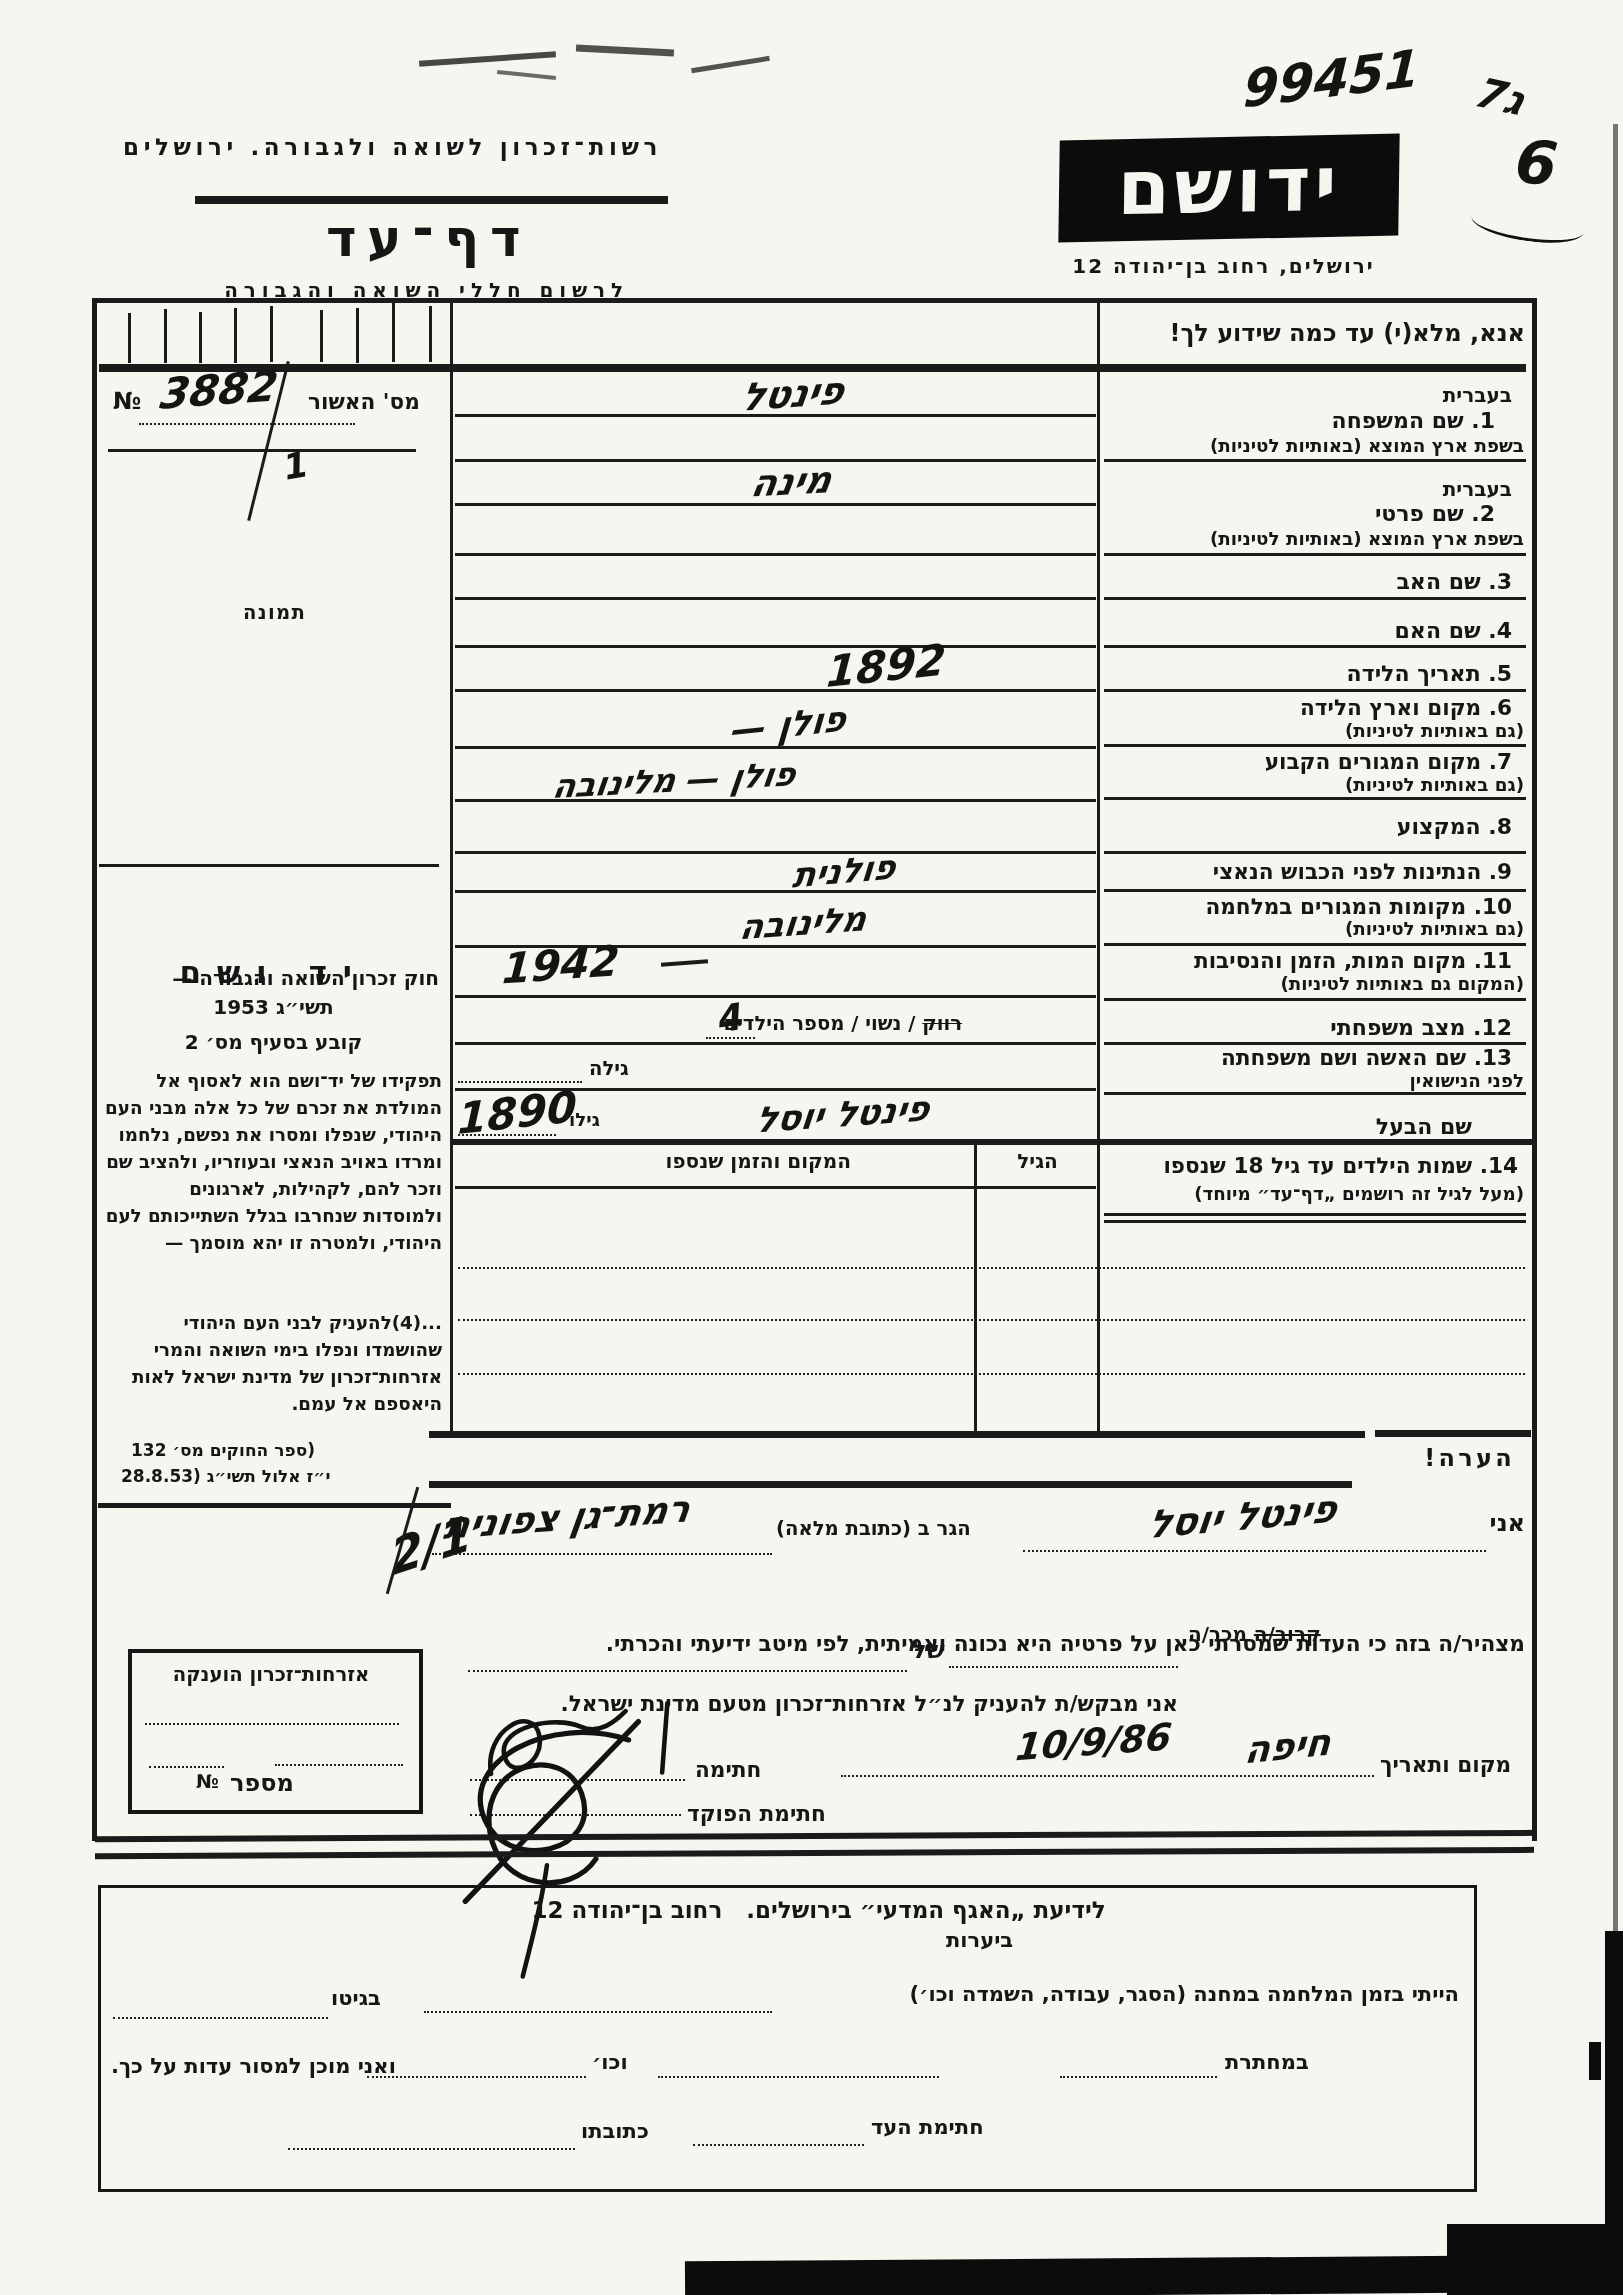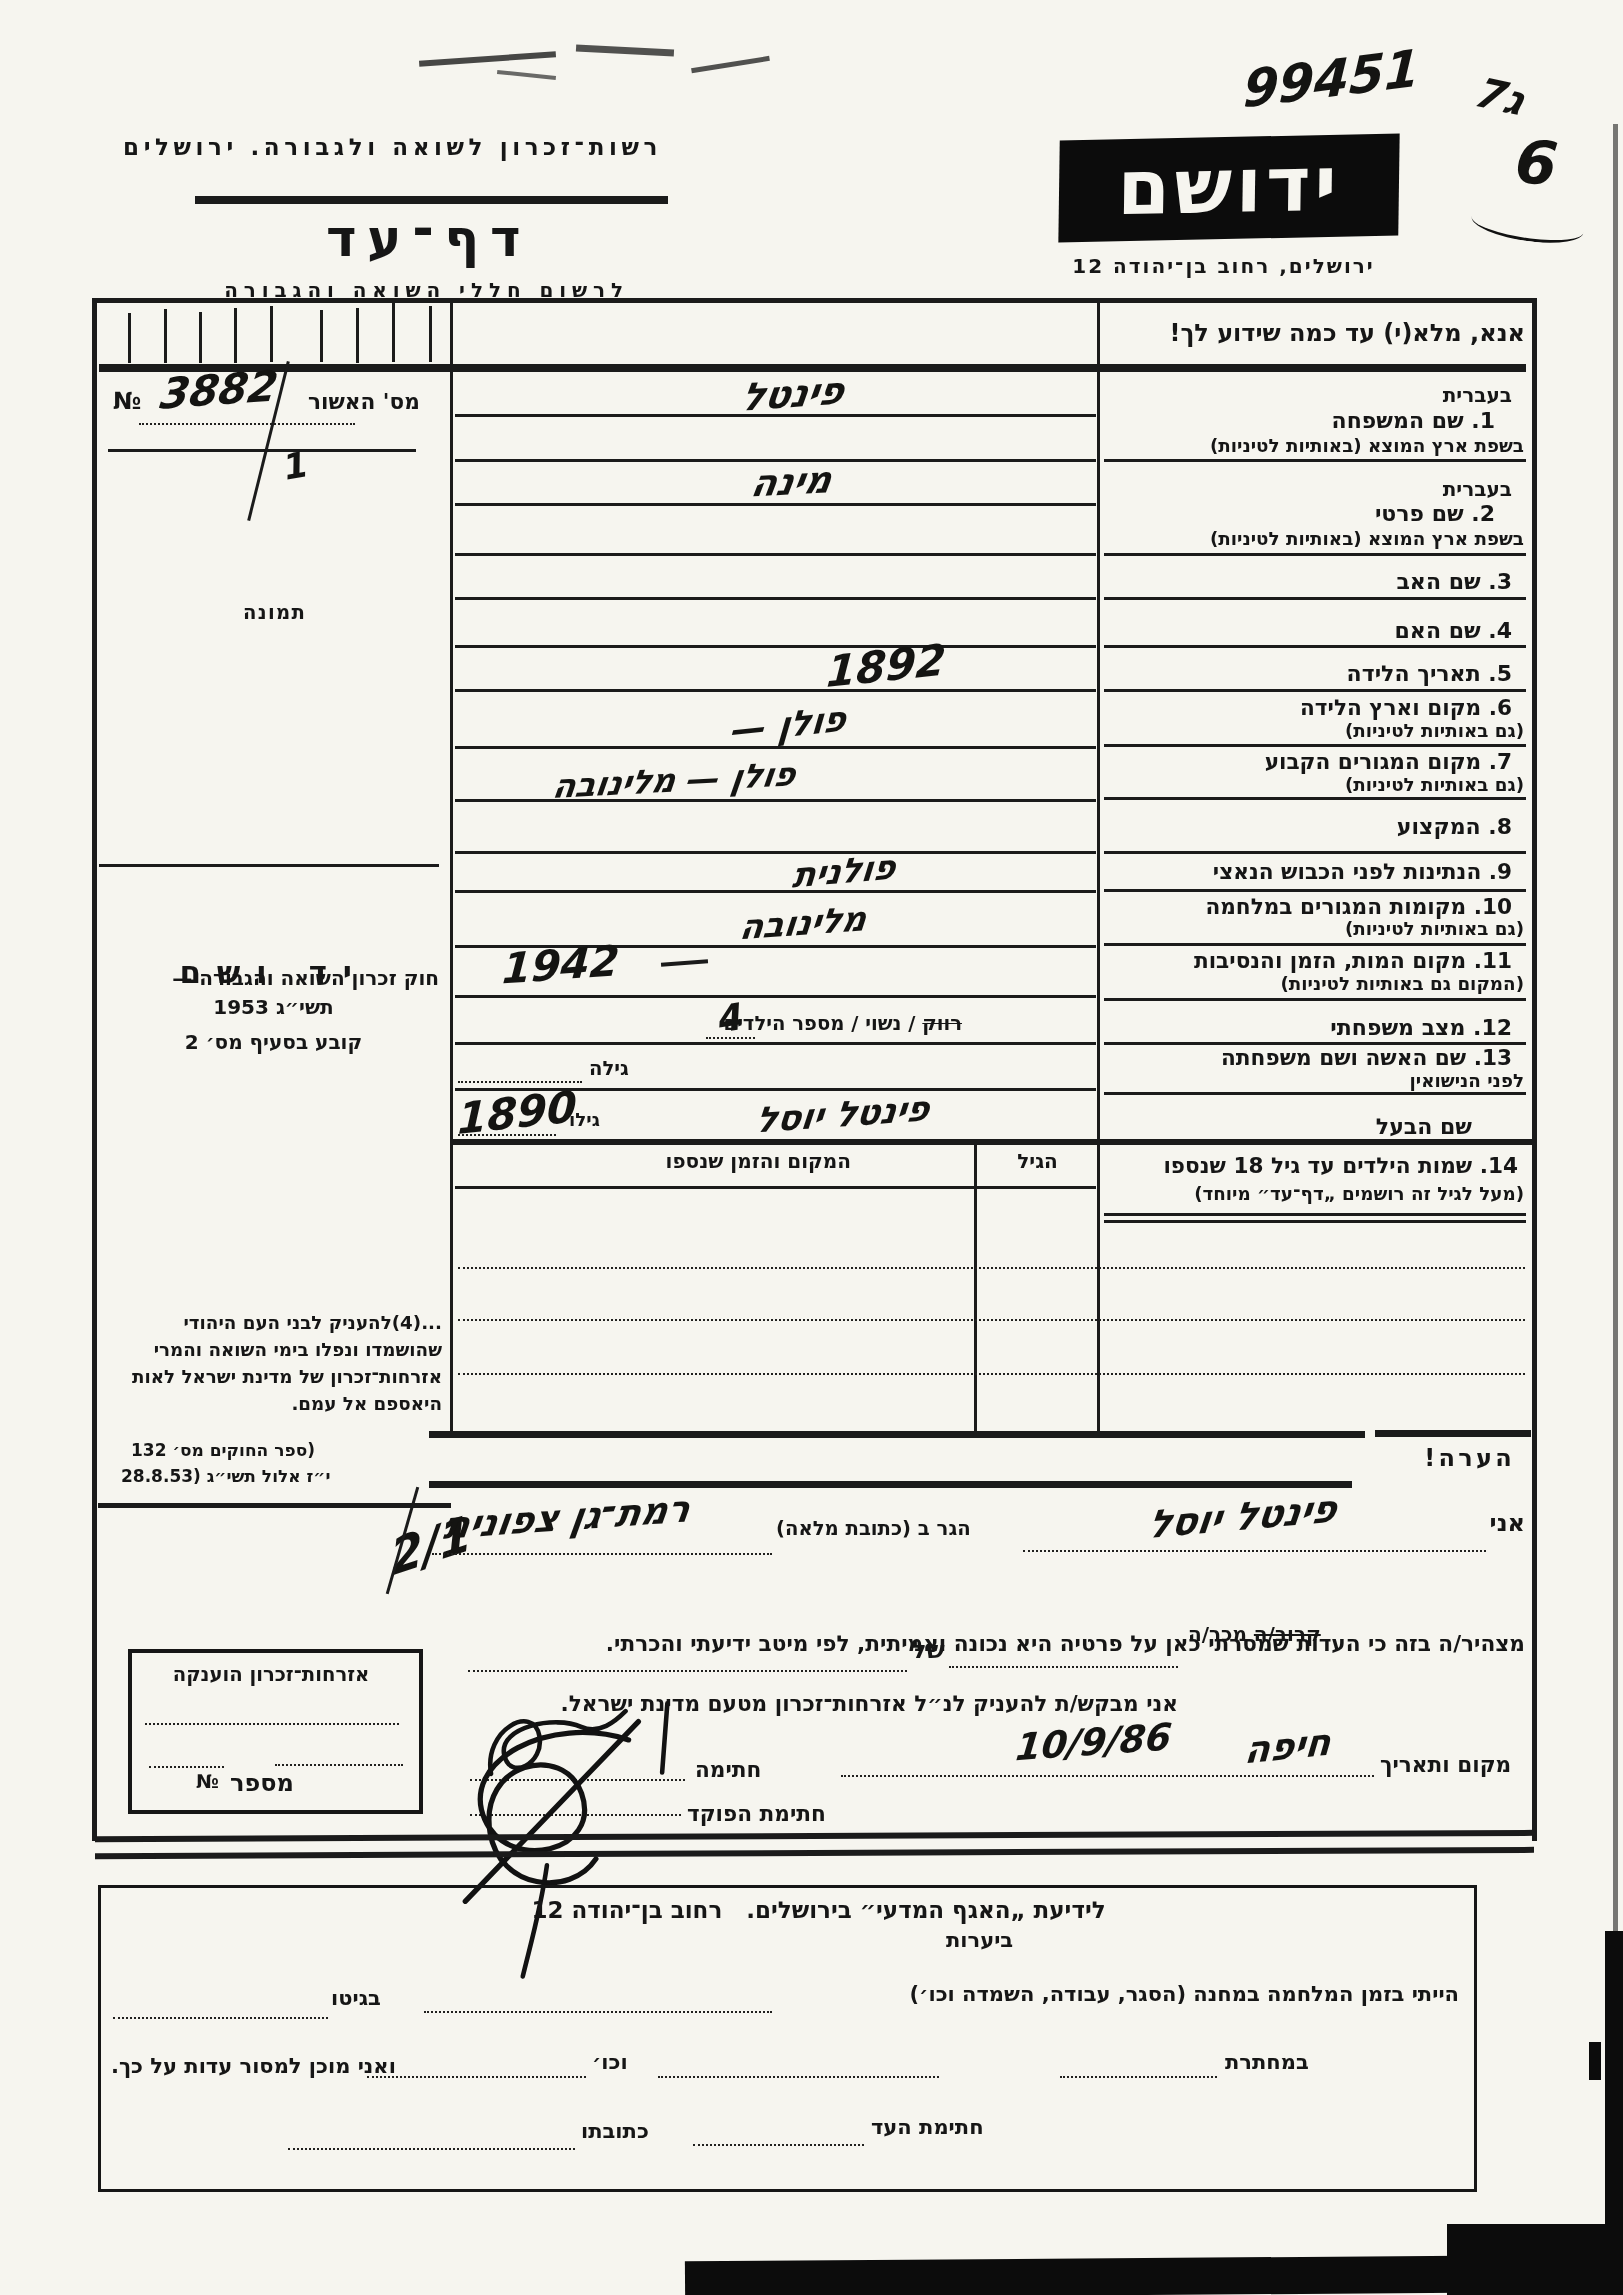--- a/index.html
+++ b/index.html
@@ -70,20 +70,21 @@
 
   <div class="t" style="left:243px;top:601px;font-size:19.6px;letter-spacing:1.3px;">תמונה</div>
 
   <div class="t" style="right:98px;top:319px;font-size:24px;">אנא, מלא(י) עד כמה שידוע לך!</div>
 
   <div class="hl" style="left:99px;top:864px;width:340px;height:3.3px;"></div>
   <div class="t ra" style="left:108px;top:918px;width:331px;font-size:20px;margin-top:48px;">חוק זכרון השואה והגבורה —</div>
   <div class="t" style="left:108px;top:954px;width:331px;text-align:center;font-size:31px;letter-spacing:15.7px;">יד ושם</div>
   <div class="t" style="left:108px;top:995px;width:331px;text-align:center;font-size:20px;">תשי״ג 1953</div>
   <div class="t" style="left:108px;top:1030px;width:331px;text-align:center;font-size:20px;">קובע בסעיף מס׳ 2</div>
+  <div class="t para ra" style="left:105px;top:1067px;width:337px;font-size:18.3px;line-height:27px;">תפקידו של יד־ושם הוא לאסוף אל המולדת את זכרם של כל אלה מבני העם היהודי, שנפלו ומסרו את נפשם, נלחמו ומרדו באויב הנאצי ובעוזריו, ולהציב שם וזכר להם, לקהילות, לארגונים ולמוסדות שנחרבו בגלל השתייכותם לעם היהודי, ולמטרה זו יהא מוסמך —</div>
   <div class="t para ra" style="left:105px;top:1309px;width:337px;font-size:18.3px;line-height:27px;">...(4)להעניק לבני העם היהודי שהושמדו ונפלו בימי השואה והמרי אזרחות־זכרון של מדינת ישראל לאות היאספם אל עמם.</div>
   <div class="t" style="left:131px;top:1440px;font-size:17px;">(ספר החוקים מס׳ 132</div>
   <div class="t" style="left:121px;top:1466px;font-size:17px;">י״ז אלול תשי״ג (28.8.53</div>
   <div class="hl" style="left:98px;top:1503px;width:353px;height:4.6px;"></div>
   <div class="hw" style="left:385px;top:1503px;font-size:48px;transform:rotate(-18deg) skewX(-14deg);">2/1</div>
 
   <div class="t" style="right:111px;top:383px;font-size:20px;">בעברית</div>
   <div class="t" style="right:128px;top:408px;font-size:22px;">1. שם המשפחה</div>
   <div class="t" style="right:99px;top:435px;font-size:18.3px;">בשפת ארץ המוצא (באותיות לטיניות)</div>
   <div class="hl" style="left:1104px;top:459px;width:422px;height:2.6px;"></div>

